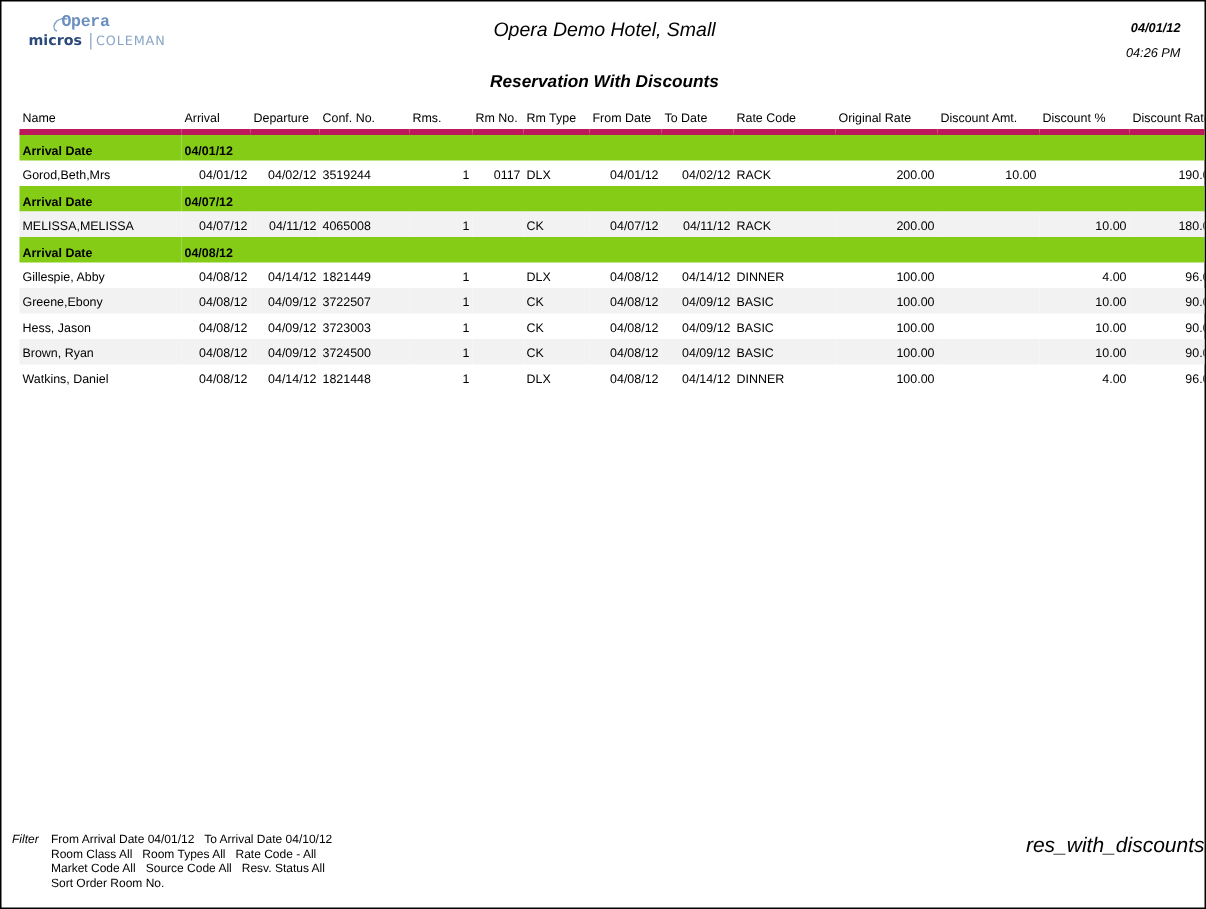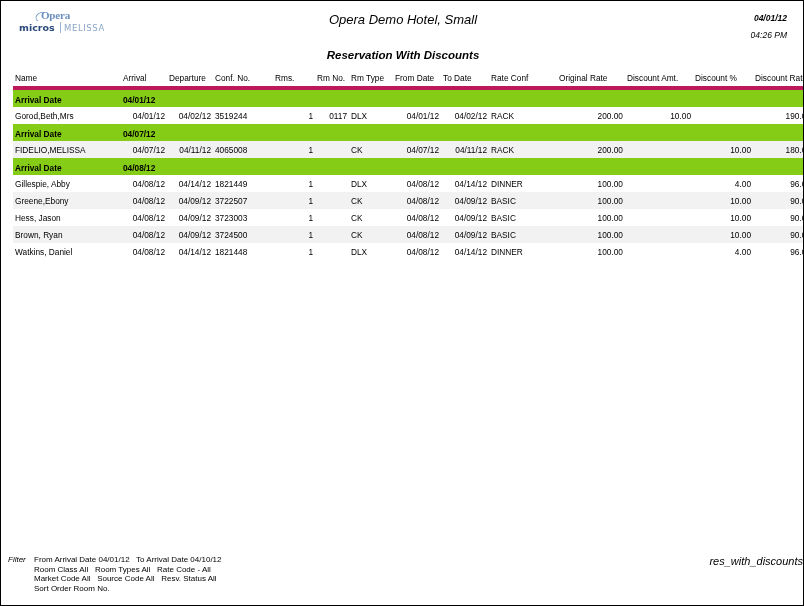--- a/index.html
+++ b/index.html
@@ -31,21 +31,21 @@
     height: 30px;
   }
   .logo-opera {
     position: absolute;
     left: 22px;
     top: 0px;
     font-size: 11px;
     font-weight: bold;
     color: #6b8fbe;
     letter-spacing: -0.2px;
-    font-family: Liberation Serif, serif;
+    font-family: Liberation Mono, monospace;
   }
   .logo-swoosh {
     position: absolute;
     left: 16px;
     top: 3px;
     width: 11px;
     height: 7px;
     border: 1.4px solid #7fa3cd;
     border-radius: 50% 50% 50% 50% / 60% 60% 40% 40%;
     border-bottom-color: transparent;
@@ -201,36 +201,36 @@
     top: 0px;
     width: 804px;
     text-align: center;
     font-size: 8.5px;
     font-style: italic;
   }
   .report-id {
     position: absolute;
     right: 14px;
     top: 0px;
-    font-size: 11px;
+    font-size: 14px;
     font-style: italic;
     text-align: right;
   }
 </style>
 </head>
 <body>
 
 <div id="page">
 
   <div class="logo">
     <span class="logo-swoosh"></span>
     <span class="logo-opera">Opera</span>
     <span class="logo-micros">micros</span>
     <span class="logo-divider"></span>
-    <span class="logo-fidelio">MELISSA</span>
+    <span class="logo-fidelio">COLEMAN</span>
   </div>
 
   <div class="hotel-title">Opera Demo Hotel, Small</div>
   <div class="hdr-date">04/01/12</div>
   <div class="hdr-time">04:26 PM</div>
   <div class="report-title">Reservation With Discounts</div>
 
   <div class="table-wrap">
     <table class="rpt">
       <colgroup>
@@ -253,21 +253,21 @@
         <tr id="hdr-row">
             <th class="">Name</th>
             <th class="num">Arrival</th>
             <th class="num">Departure</th>
             <th class="">Conf. No.</th>
             <th class="num">Rms.</th>
             <th class="num">Rm No.</th>
             <th class="">Rm Type</th>
             <th class="num">From Date</th>
             <th class="num">To Date</th>
-            <th class="">Rate Conf</th>
+            <th class="">Rate Code</th>
             <th class="num">Original Rate</th>
             <th class="num">Discount Amt.</th>
             <th class="num">Discount %</th>
             <th class="num">Discount Rate</th>
           </tr>
       </thead>
       <tbody id="tbody">
           <tr class="group">
             <td colspan="1" class="group-label">Arrival Date</td>
             <td colspan="14">04/01/12</td>
@@ -286,21 +286,21 @@
             <td class="num">200.00</td>
             <td class="num">10.00</td>
             <td class="num"></td>
             <td class="num">190.00</td>
           </tr>
           <tr class="group">
             <td colspan="1" class="group-label">Arrival Date</td>
             <td colspan="14">04/07/12</td>
           </tr>
           <tr class="alt">
-            <td class="">FIDELIO,MELISSA</td>
+            <td class="">MELISSA,MELISSA</td>
             <td class="num">04/07/12</td>
             <td class="num">04/11/12</td>
             <td class="">4065008</td>
             <td class="num">1</td>
             <td class="num"></td>
             <td class="">CK</td>
             <td class="num">04/07/12</td>
             <td class="num">04/11/12</td>
             <td class="">RACK</td>
             <td class="num">200.00</td>

